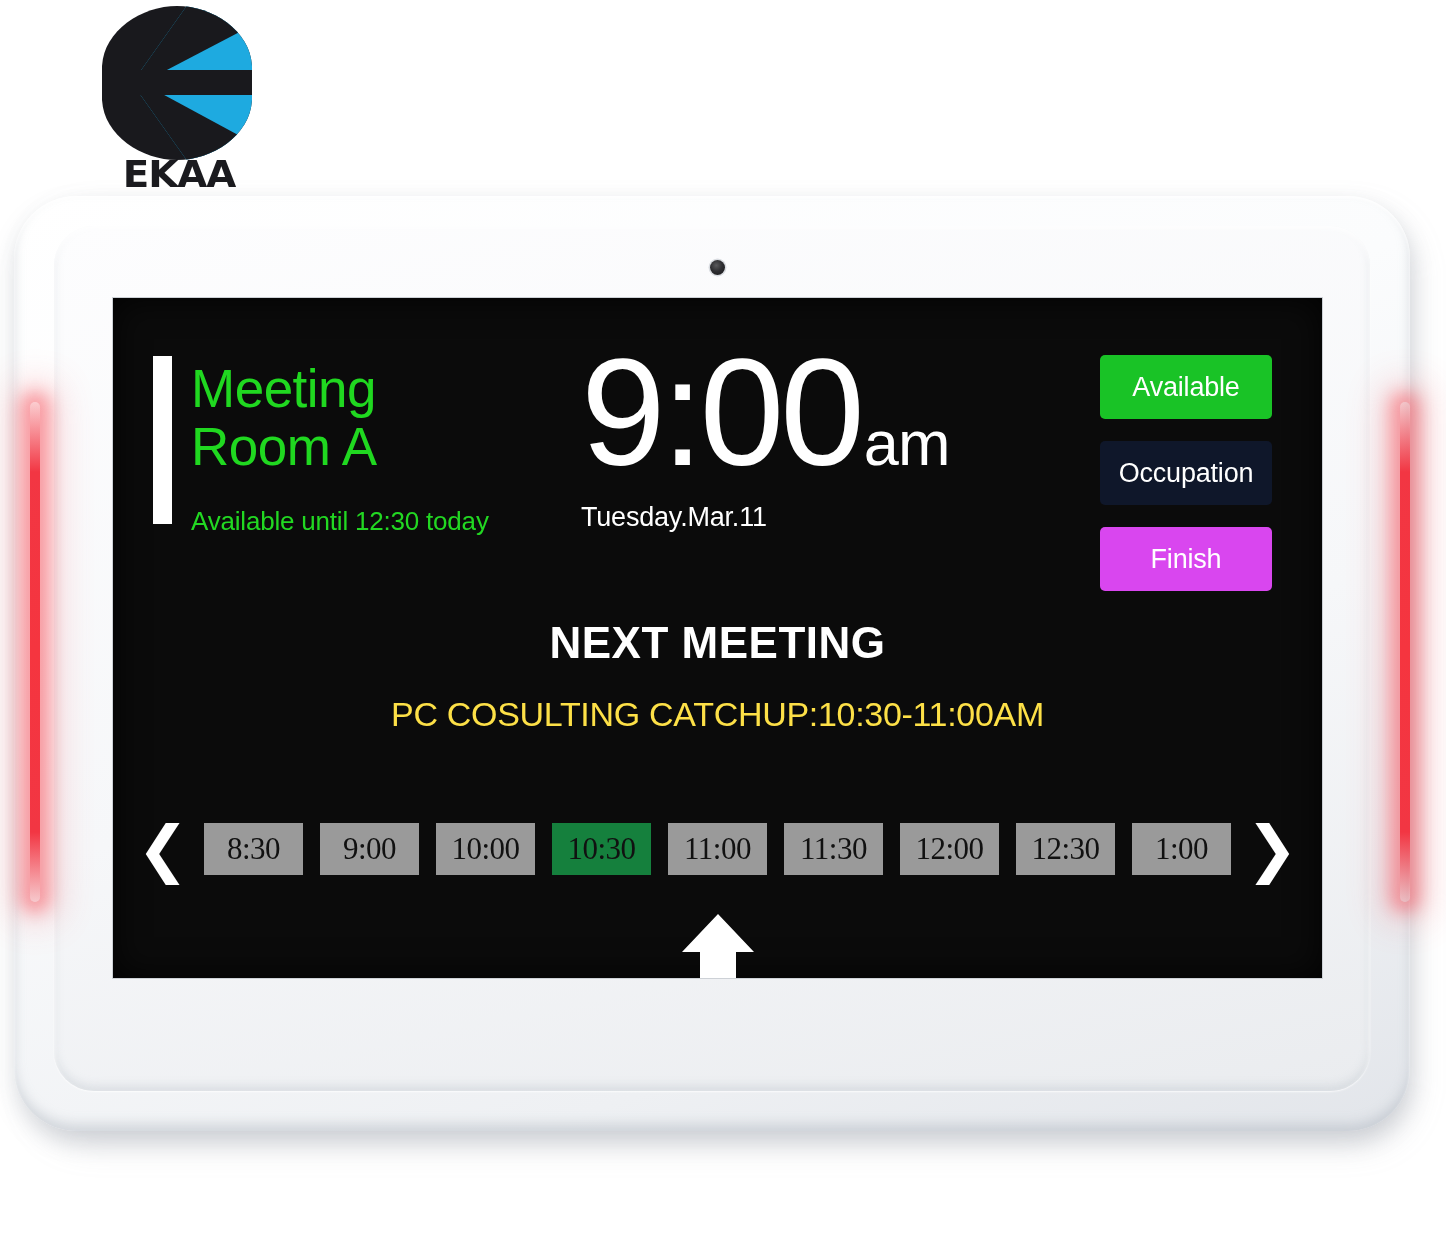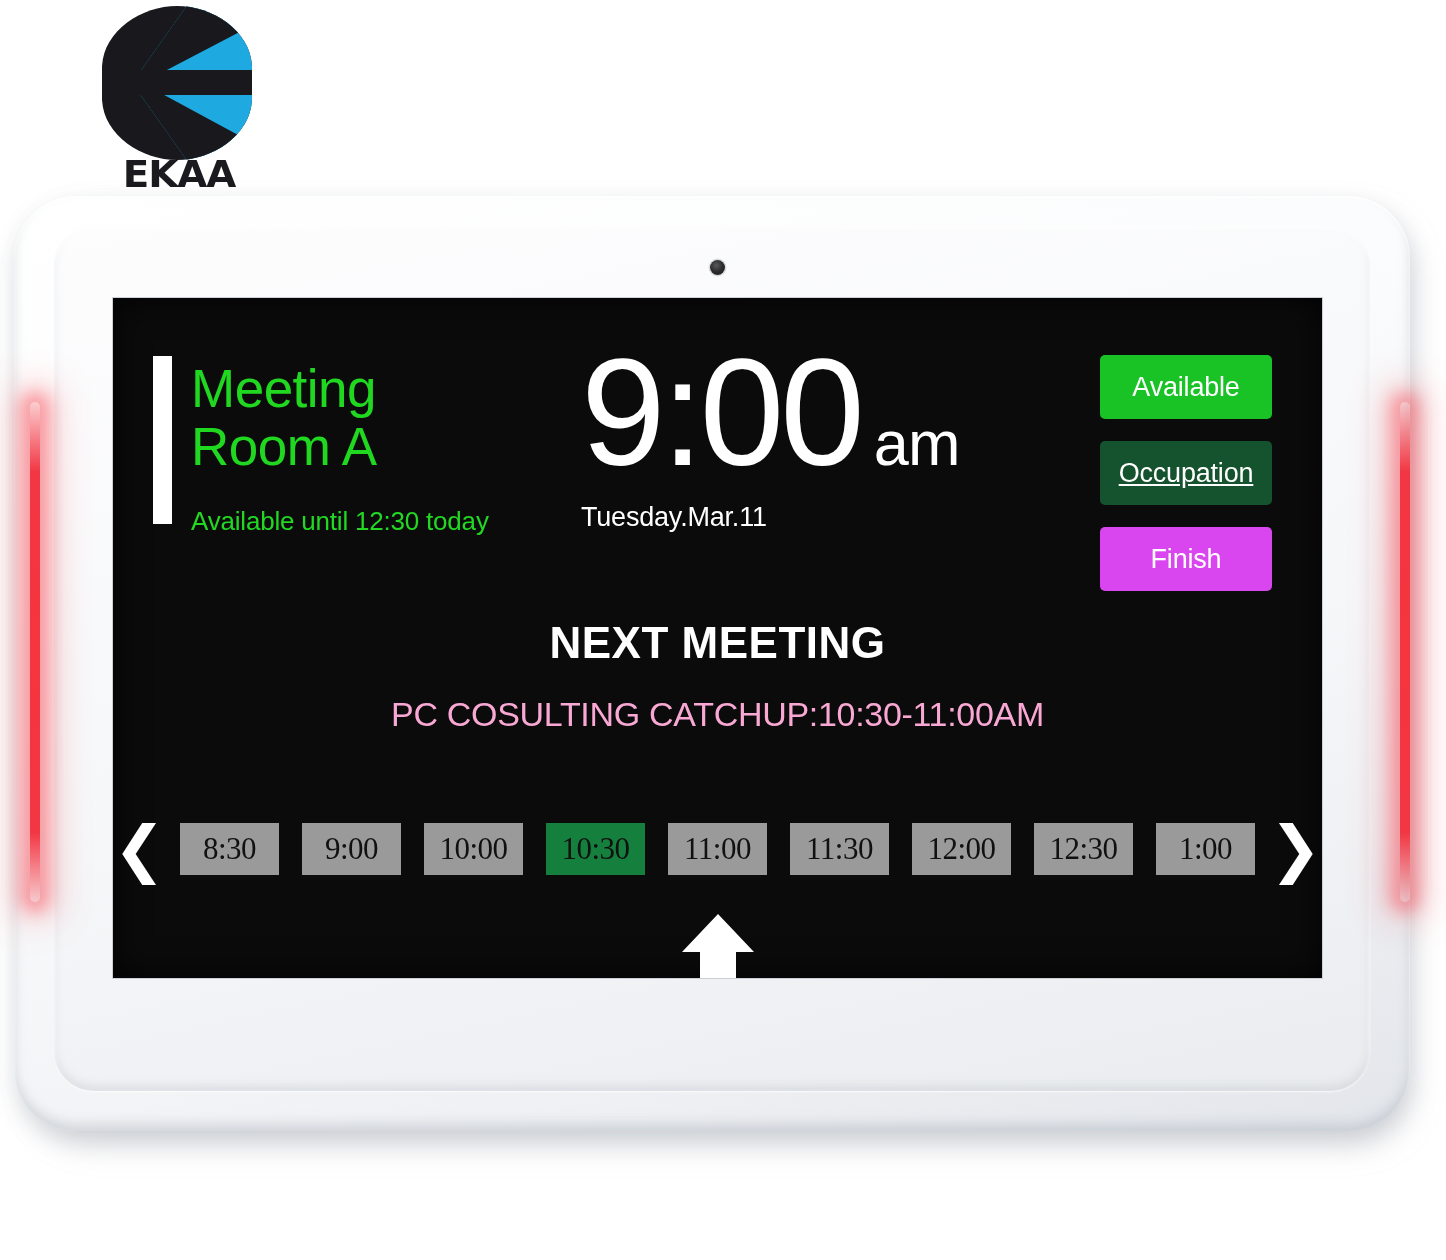--- a/index.html
+++ b/index.html
@@ -176,21 +176,21 @@
     line-height: 1;
   }
   #clock-time {
     font-size: 152px;
     font-weight: 400;
     letter-spacing: -4px;
   }
   #clock-ampm {
     font-size: 63px;
     font-weight: 400;
-    margin-left: 13px;
+    margin-left: 3px;
     letter-spacing: -1px;
   }
   #clock-date {
     font-size: 27px;
     margin-top: 14px;
     letter-spacing: -0.2px;
   }
 
   #status-buttons {
     position: absolute;
@@ -226,21 +226,21 @@
     font-size: 44px;
     font-weight: 700;
     letter-spacing: 0.5px;
   }
   #next-meeting-detail {
     position: absolute;
     top: 397px;
     left: 0;
     width: 100%;
     text-align: center;
-    color: #f9a8d4;
+    color: #fde047;
     font-size: 34px;
     letter-spacing: -0.3px;
   }
 
   
   #slot-strip {
     position: absolute;
     left: 0;
     top: 520px;
     width: 100%;
@@ -251,21 +251,21 @@
   .chevron {
     color: #ffffff;
     font-size: 62px;
     line-height: 1;
     font-weight: 400;
     width: 54px;
     text-align: center;
     cursor: pointer;
     user-select: none;
   }
-  #slot-list { display: flex; gap: 23px; margin: 0 14px; }
+  #slot-list { display: flex; gap: 17px; margin: 0 14px; }
   .slot {
     width: 99px;
     height: 52px;
     display: flex;
     align-items: center;
     justify-content: center;
     font-size: 31px;
     color: #111111;
     background: #9a9a9a;
     letter-spacing: -0.5px;
@@ -331,21 +331,21 @@
     <div id="clock-block">
       <div id="clock-line">
         <span id="clock-time">9:00</span>
         <span id="clock-ampm">am</span>
       </div>
       <div id="clock-date">Tuesday.Mar.11</div>
     </div>
 
     <div id="status-buttons">
         <button class="status-btn" style="background: rgb(25, 195, 38);">Available</button>
-        <button class="status-btn" style="background: #14532d; text-decoration: underline;">Occupation</button>
+        <button class="status-btn" style="background: #0f172a;">Occupation</button>
         <button class="status-btn" style="background: #d946ef;">Finish</button>
       </div>
 
     <div id="next-meeting-title">NEXT MEETING</div>
     <div id="next-meeting-detail">PC COSULTING CATCHUP:10:30-11:00AM</div>
 
     <div id="slot-strip">
       <div class="chevron">❮</div>
       <div id="slot-list">
           <div class="slot">8:30</div>

